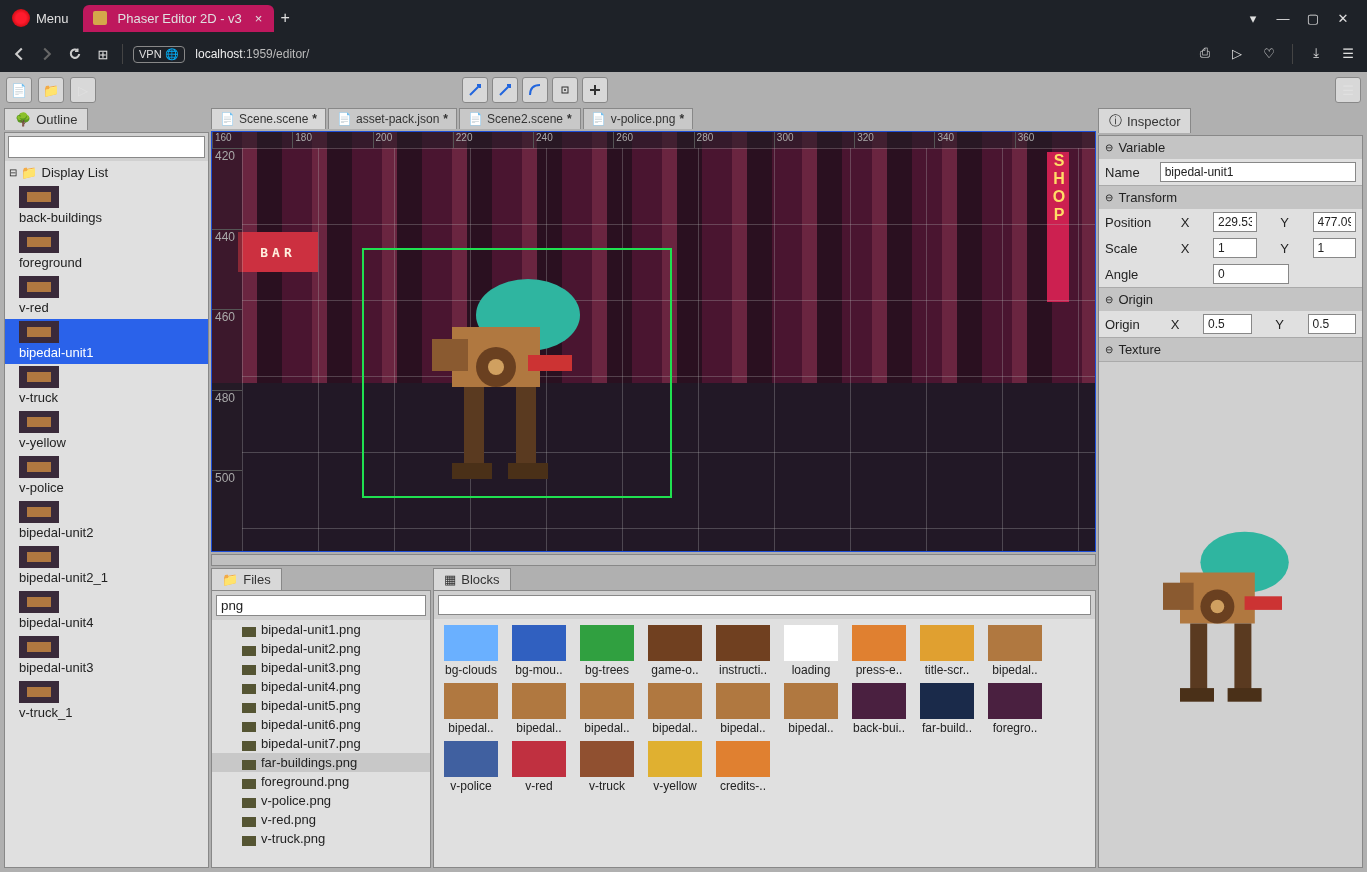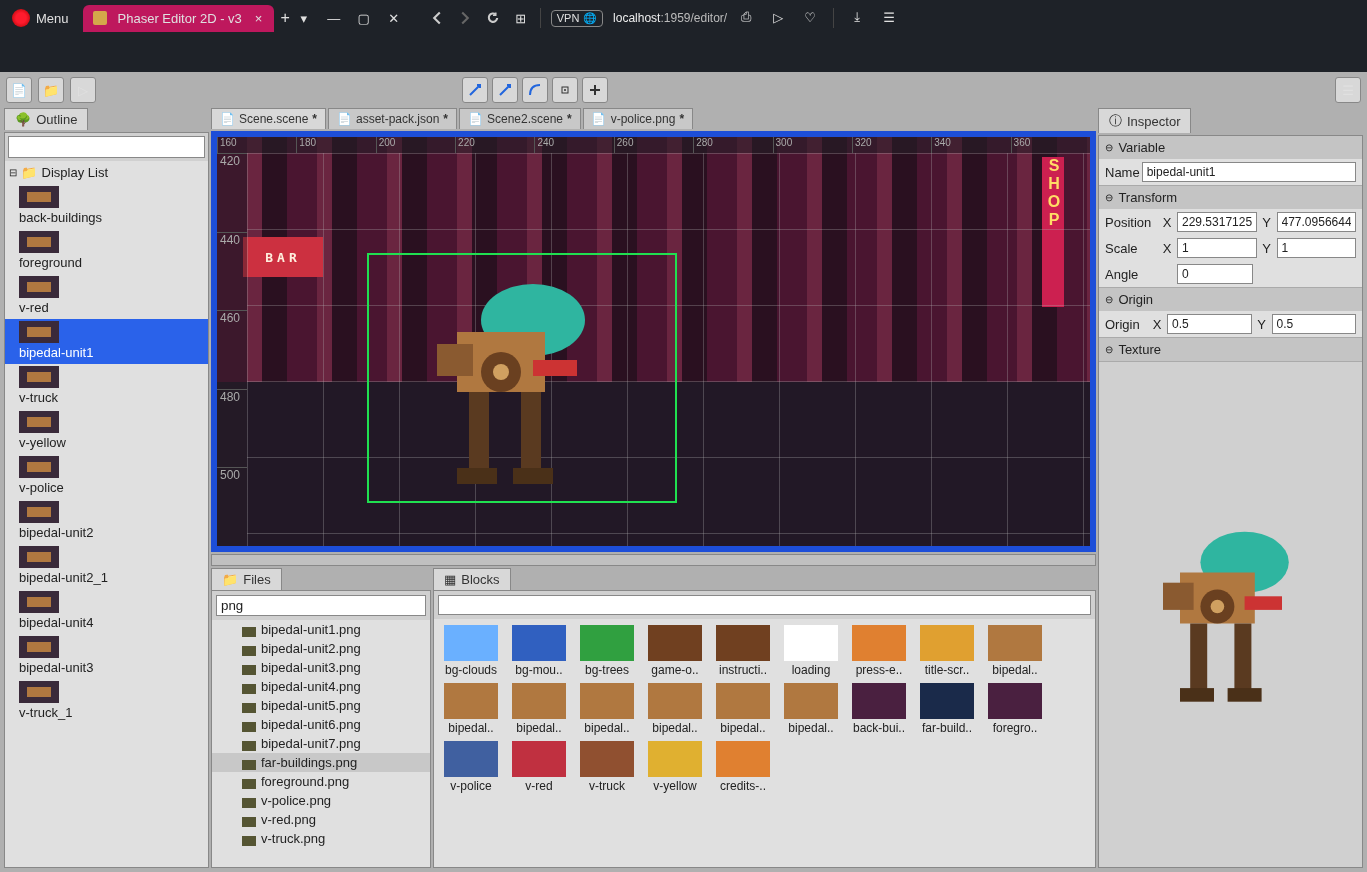--- a/index.html
+++ b/index.html
@@ -1,19 +1,19 @@
 <!DOCTYPE html>
 <html><head>
 <meta charset="utf-8">
 <style>
 * { box-sizing: border-box; margin: 0; padding: 0; font-family: sans-serif; }
 body { background: #1e2228; color: #e0e0e0; font-size: 13px; overflow: hidden; width: 1367px; height: 872px; }
 
 
-.browser-top { background: #1e2228; height: 72px; display: flex; flex-direction: row; }
+.browser-top { background: #1e2228; height: 72px; display: flex; flex-direction: column; }
 .tab-row { display: flex; align-items: center; height: 36px; padding: 0 4px; }
 .opera-menu { display: flex; align-items: center; gap: 6px; padding: 4px 8px; cursor: pointer; }
 .opera-logo { width: 18px; height: 18px; background: radial-gradient(circle, #ff1b2d 40%, #a70000 100%); border-radius: 50%; }
 .browser-tab { display: flex; align-items: center; gap: 11px; background: #be185d; padding: 6px 10px; border-radius: 6px 6px 0 0; margin-left: 6px; max-width: 200px; }
 .tab-favicon { width: 14px; height: 14px; background: #d4a74a; border-radius: 2px; }
 .tab-close { cursor: pointer; padding: 0 2px; }
 .new-tab { padding: 6px; cursor: pointer; font-size: 16px; }
 .addr-row { display: flex; align-items: center; height: 36px; padding: 0 10px; gap: 10px; }
 .nav-btn { width: 18px; height: 18px; cursor: pointer; display: flex; align-items: center; justify-content: center; }
 .addr-url { color: #bbb; font-size: 12px; }
@@ -52,21 +52,21 @@
 .tree-label { padding: 2px 0; }
 .tree-root { padding: 4px; color: #222; display: flex; align-items: center; gap: 4px; }
 
 
 .scene-tabs { display: flex; gap: 2px; }
 .scene-tab { background: #c8c8c8; border: 1px solid #888; border-bottom: none; padding: 3px 8px; display: flex; align-items: center; gap: 4px; color: #333; font-size: 12px; cursor: pointer; }
 .scene-tab.active { background: #d8d8d8; }
 .mod { color: #333; font-weight: bold; }
 
 
-.canvas-wrap { flex: 1; background: #2a1a28; position: relative; border: 6px solid #1d4ed8; overflow: hidden; min-height: 390px; }
+.canvas-wrap { flex: 1; background: #2a1a28; position: relative; border: 1px solid #1d4ed8; overflow: hidden; min-height: 390px; }
 .canvas-bg { position: absolute; inset: 0; background:
   linear-gradient(0deg, #18121e 50%, #3a1828 100%);
 }
 .pixel-buildings { position: absolute; left: 0; right: 0; top: 0; height: 60%; background:
   repeating-linear-gradient(90deg, #4a1530 0 30px, #6a2540 30px 45px, #2a1020 45px 70px),
   repeating-linear-gradient(0deg, rgba(255,120,60,0.3) 0 8px, transparent 8px 28px);
 }
 .shop-sign { position: absolute; right: 26px; top: 20px; width: 22px; height: 150px; background: #cc2050; display: flex; flex-direction: column; align-items: center; color: #ffdd66; font-family: monospace; font-size: 16px; font-weight: bold; letter-spacing: -2px; }
 .bar-sign { position: absolute; left: 26px; top: 100px; width: 80px; height: 40px; background: #cc3040; display: flex; align-items: center; justify-content: center; color: #ffeedd; font-family: monospace; font-weight: bold; letter-spacing: 4px; }
 .ground { position: absolute; left: 0; right: 0; bottom: 0; height: 40%; background: #221826; }
@@ -93,21 +93,21 @@
 
 .blocks-search { margin: 4px; height: 20px; border: 1px solid #888; background: #fff; }
 .blocks-grid { display: flex; flex-wrap: wrap; gap: 6px; padding: 6px; }
 .block-item { width: 62px; display: flex; flex-direction: column; align-items: center; gap: 2px; cursor: pointer; }
 .block-thumb { width: 54px; height: 36px; background: #888; display: flex; align-items: center; justify-content: center; }
 .block-label { font-size: 12px; color: #222; white-space: nowrap; overflow: hidden; text-overflow: ellipsis; max-width: 62px; }
 
 
 .insp-section { border-bottom: 1px solid #aaa; }
 .insp-header { background: #c4c4c4; padding: 4px 6px; color: #222; display: flex; align-items: center; gap: 5px; cursor: pointer; }
-.insp-row { display: flex; align-items: center; padding: 3px 6px; gap: 2px; color: #222; }
+.insp-row { display: flex; align-items: center; padding: 3px 6px; gap: 20px; color: #222; }
 .insp-label { font-size: 13px; color: #222; }
 .insp-input { flex: 1; min-width: 0; border: 1px solid #888; background: #fff; padding: 2px 4px; color: #222; font-size: 12px; }
 .insp-sm { width: 16px; text-align: center; }
 .preview-big { flex: 1; display: flex; align-items: center; justify-content: center; background: #d0d0d0; }
 
 
 .robot-svg { image-rendering: pixelated; }
 .thumb-sm { width: 40px; height: 22px; }
 
 .collapse-icon { font-size: 10px; }

